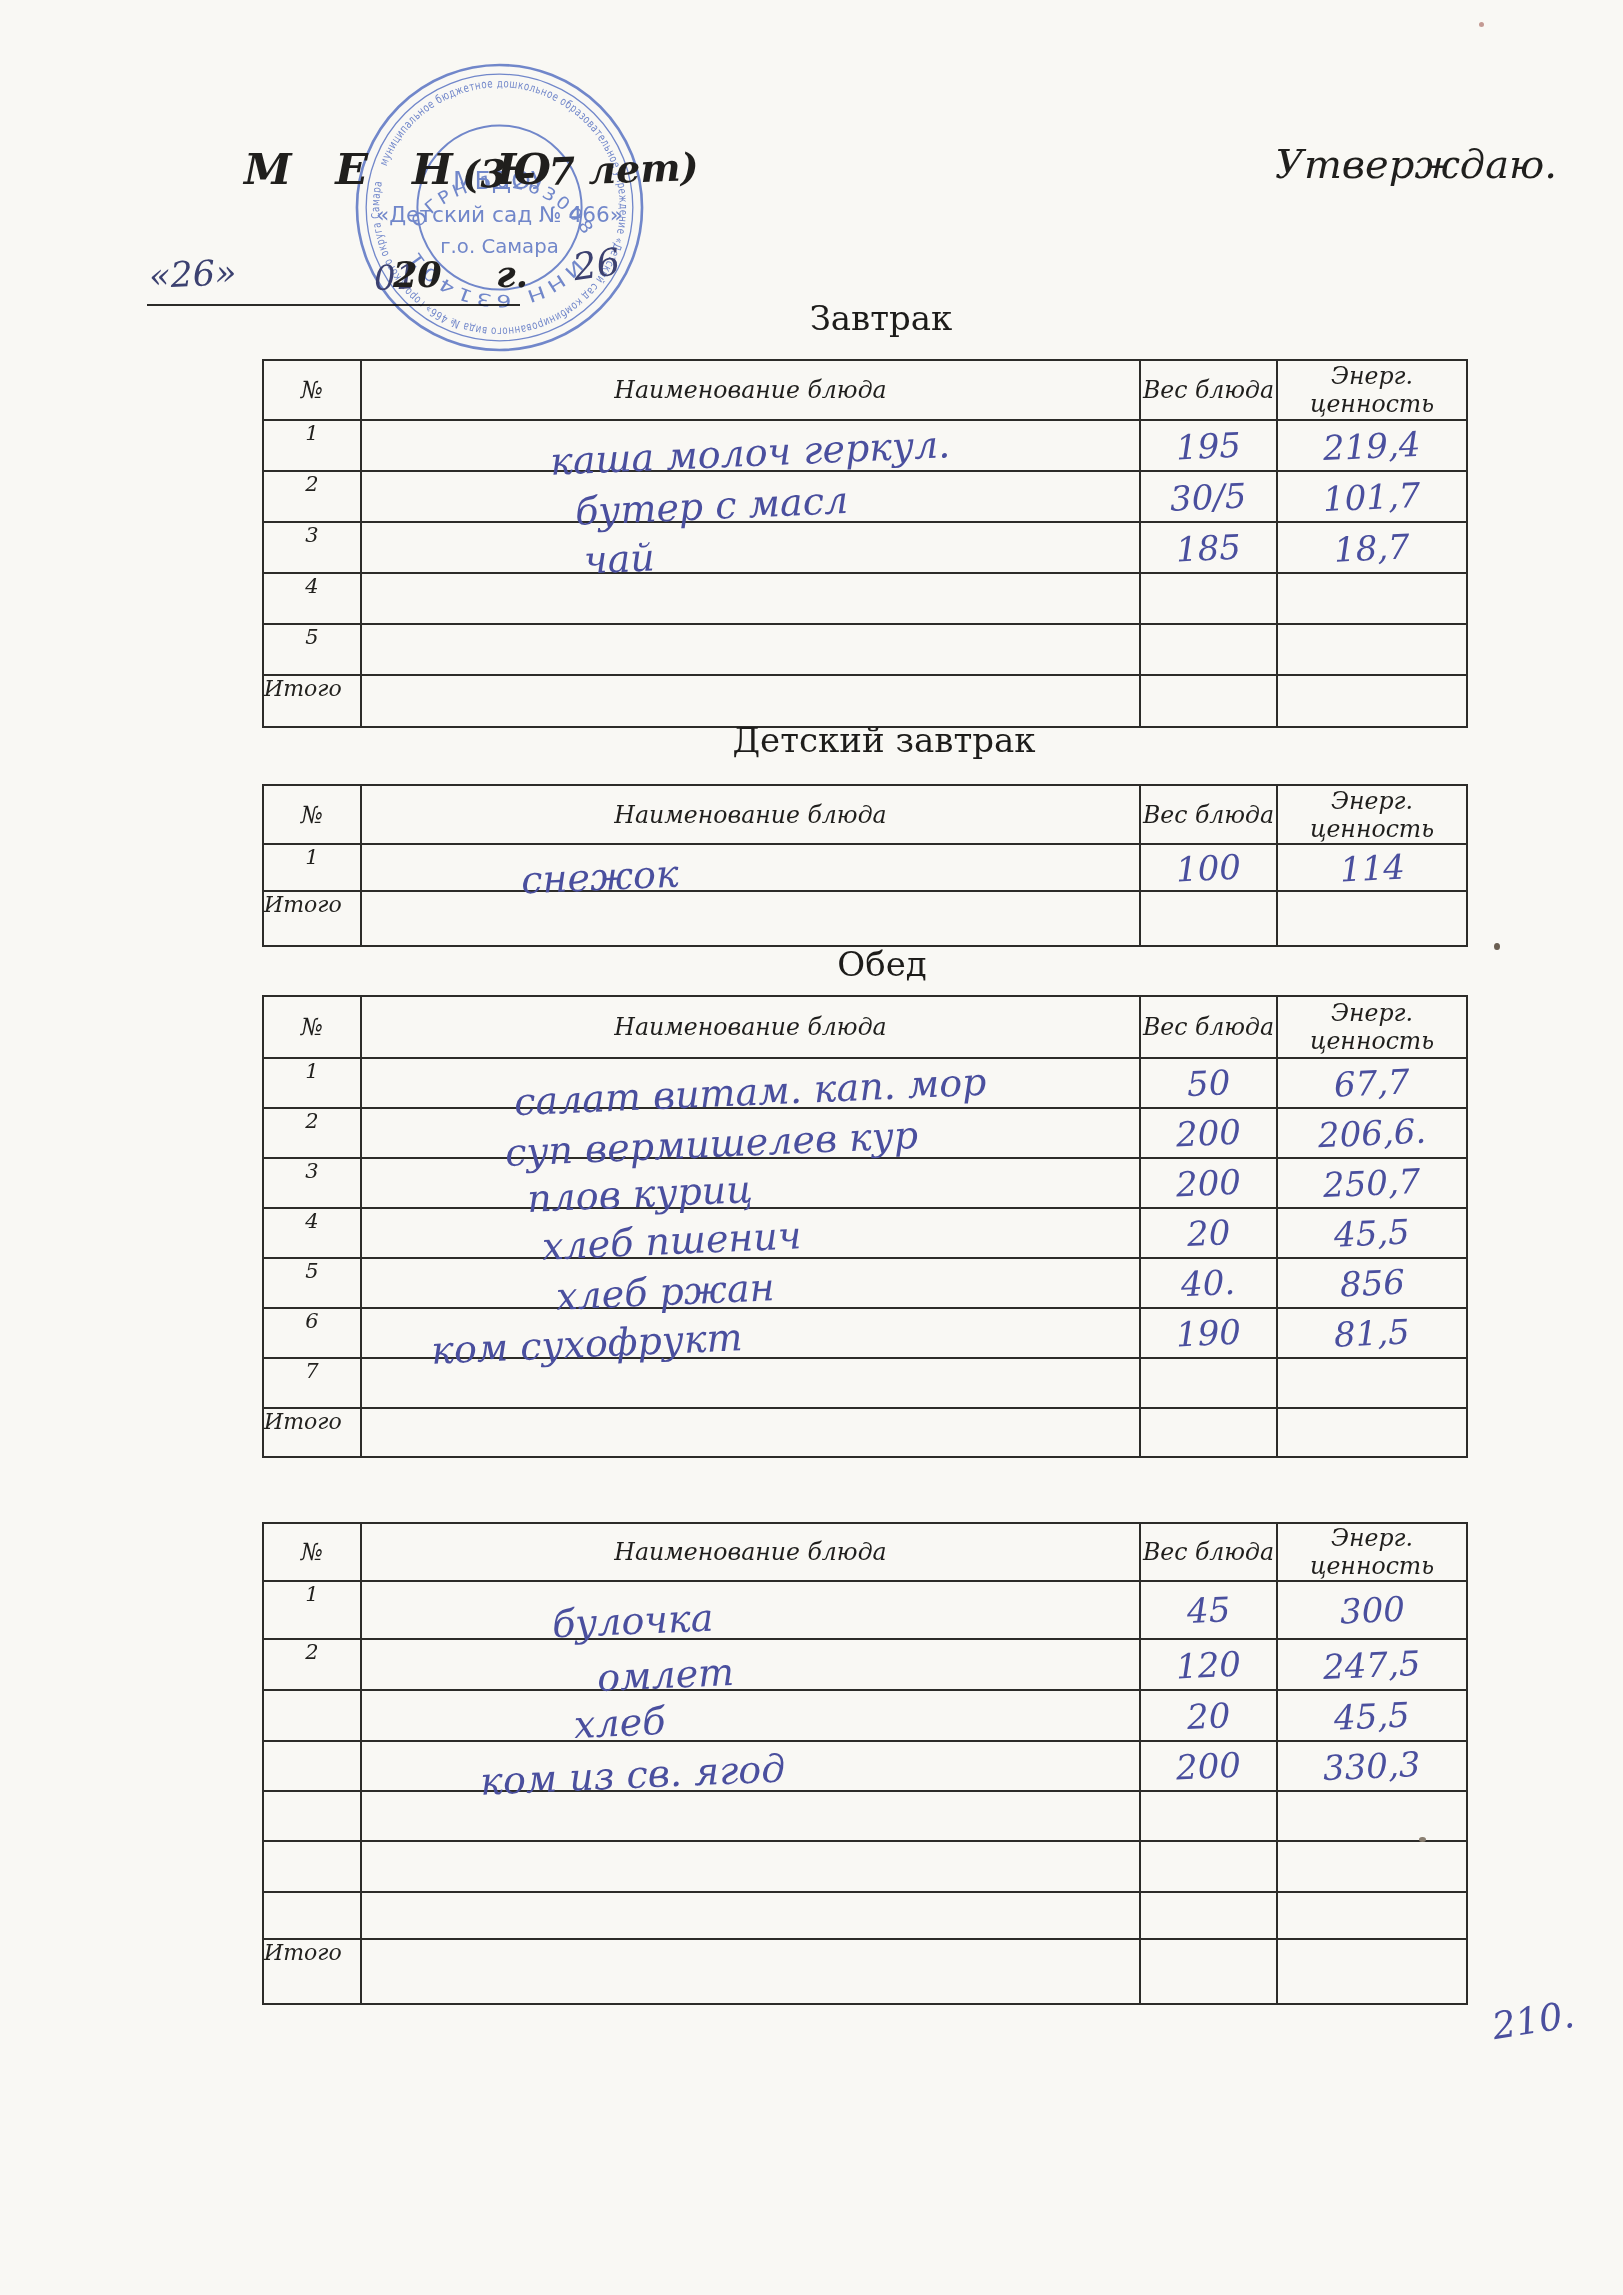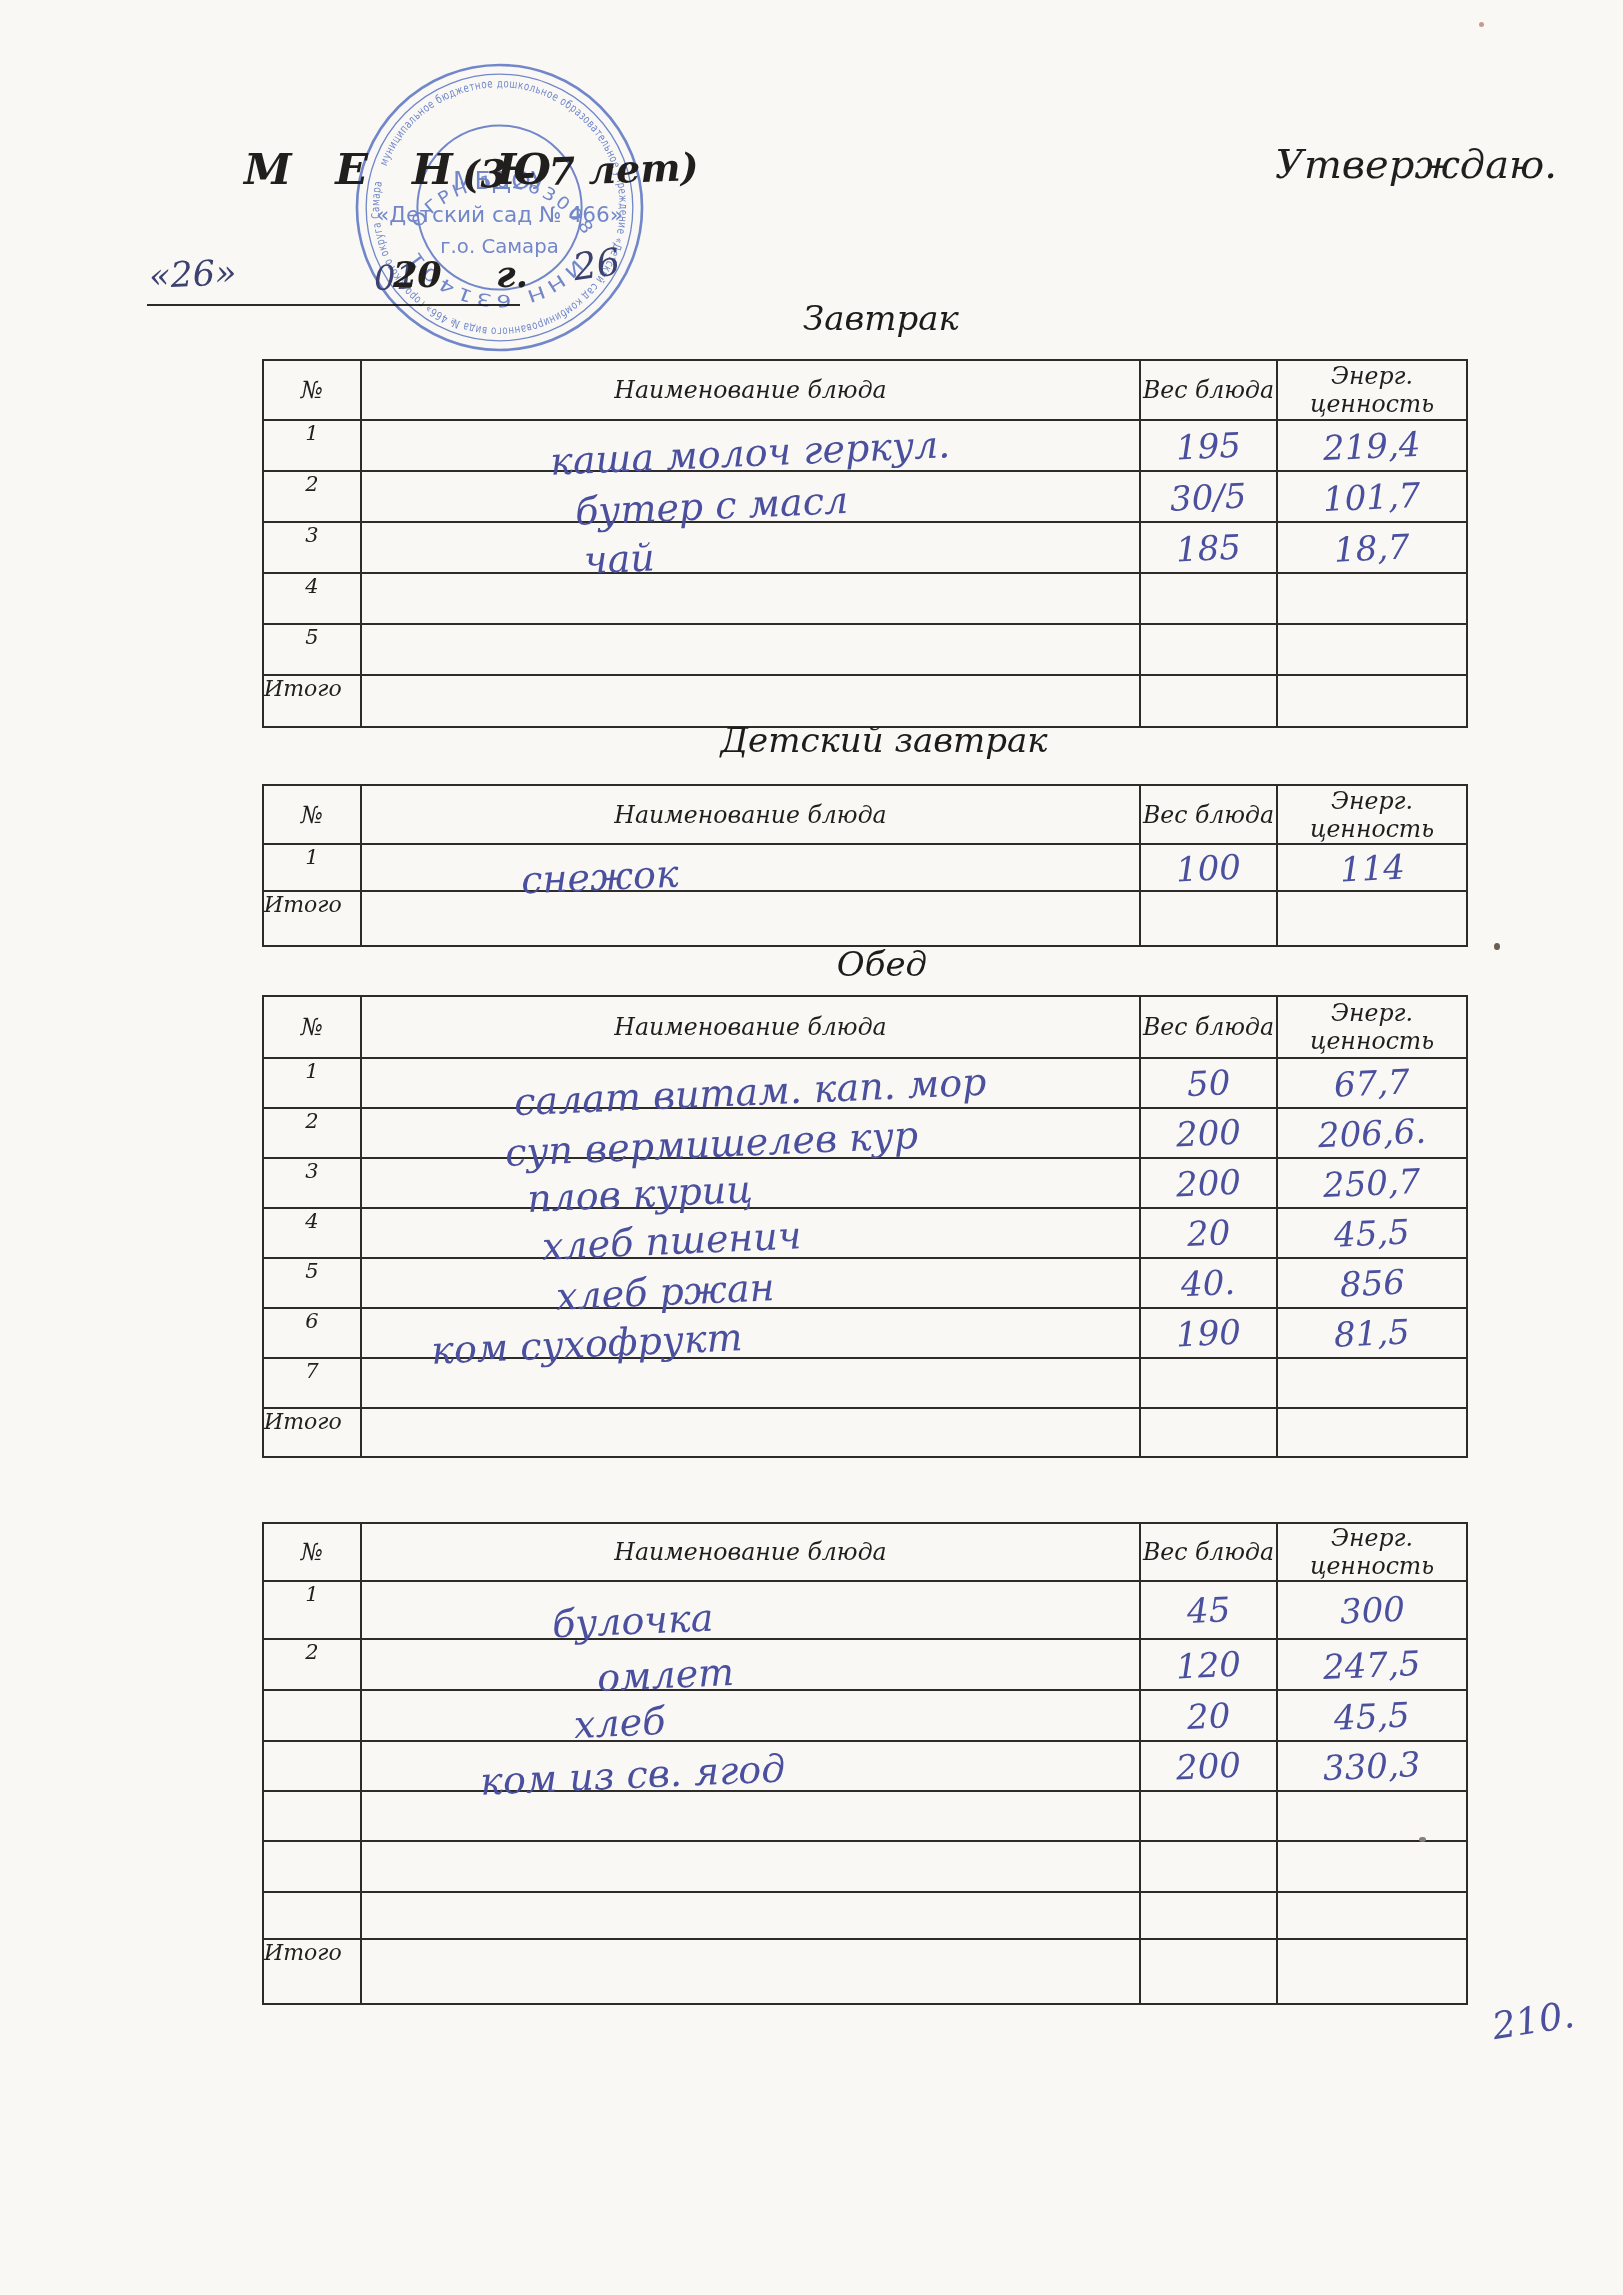--- a/index.html
+++ b/index.html
@@ -5,21 +5,21 @@
   html,body{margin:0;padding:0;background:#d9d7d1;}
   .page{position:relative;width:1624px;height:2295px;background:#f9f8f4;overflow:hidden;
         font-family:"DejaVu Serif",serif;}
   .abs{position:absolute;}
   .print{font-style:italic;color:#201f1d;}
   .hw{font-style:italic;color:#4a4f9e;position:relative;display:inline-block;
       transform:rotate(-2.5deg);line-height:1;white-space:nowrap;}
   .hw-dark{color:#3c4170;}
   .hw-dish{font-size:38px;}
   .hw-num{font-size:34px;}
-  .section-title{position:absolute;font-style:italic;font-size:34px;color:#1d1c1a;
+  .section-title{position:absolute;font-size:34px;color:#1d1c1a;
       transform:translateX(-50%);white-space:nowrap;}
   .menu-table{border-collapse:collapse;table-layout:fixed;width:1204px;border:2.6px solid #2d2c29;}
   .menu-table td{border:2px solid #2d2c29;padding:0;overflow:visible;}
   .th{font-style:italic;font-size:23.6px;text-align:center;color:#1f1e1c;vertical-align:middle;}
   .c-num{text-align:center;font-style:italic;font-size:21px;vertical-align:top;
          padding-top:3.9px;color:#23221f;}
   .c-dish,.c-weight,.c-energy{text-align:center;vertical-align:middle;}
   .total-cell{font-style:italic;font-size:22px;text-align:left;padding-left:10.5px;
          vertical-align:top;padding-top:6.5px;color:#23221f;}
   .underline{border-top:2.6px solid #2c2b28;height:0;}

